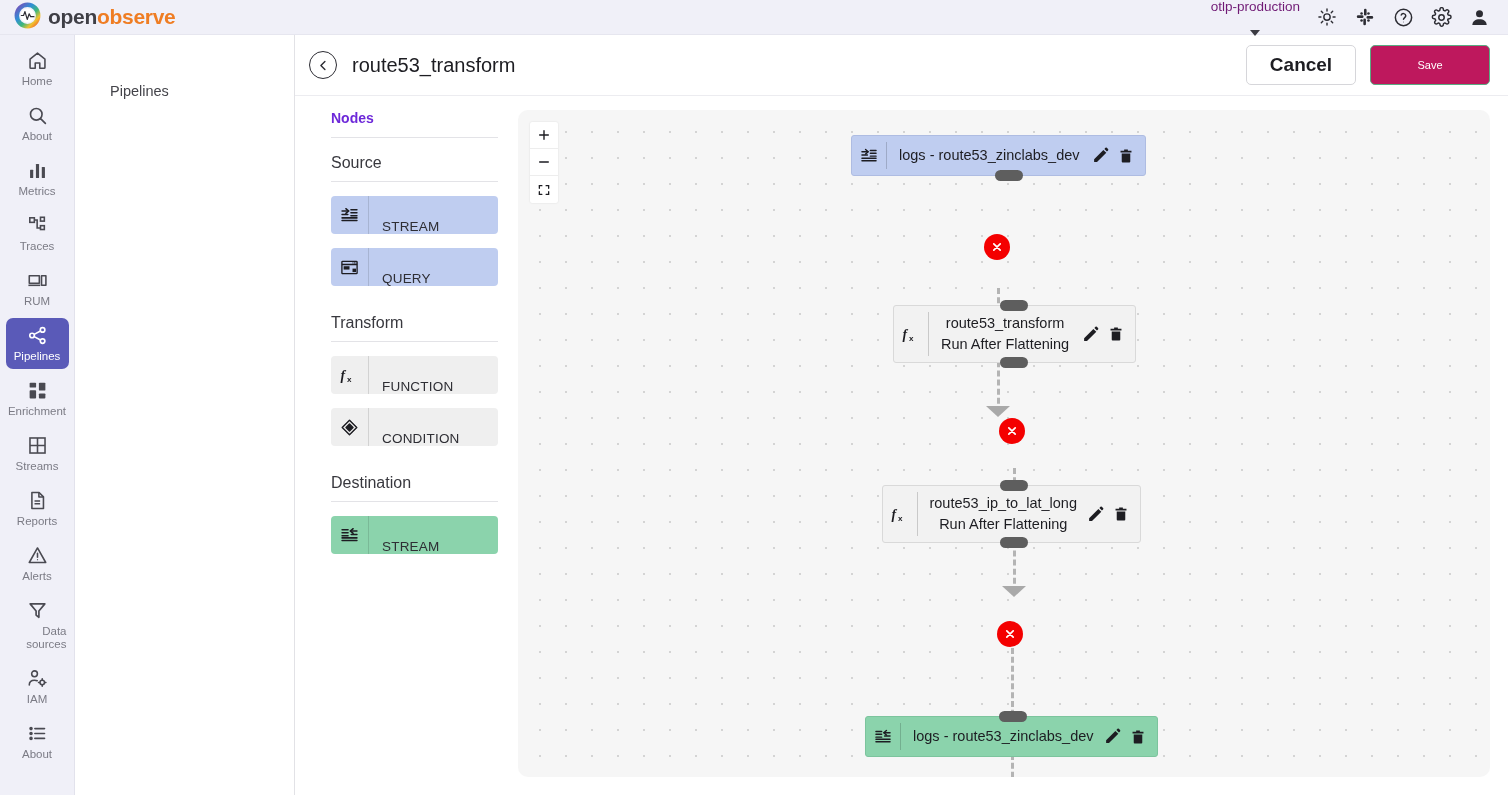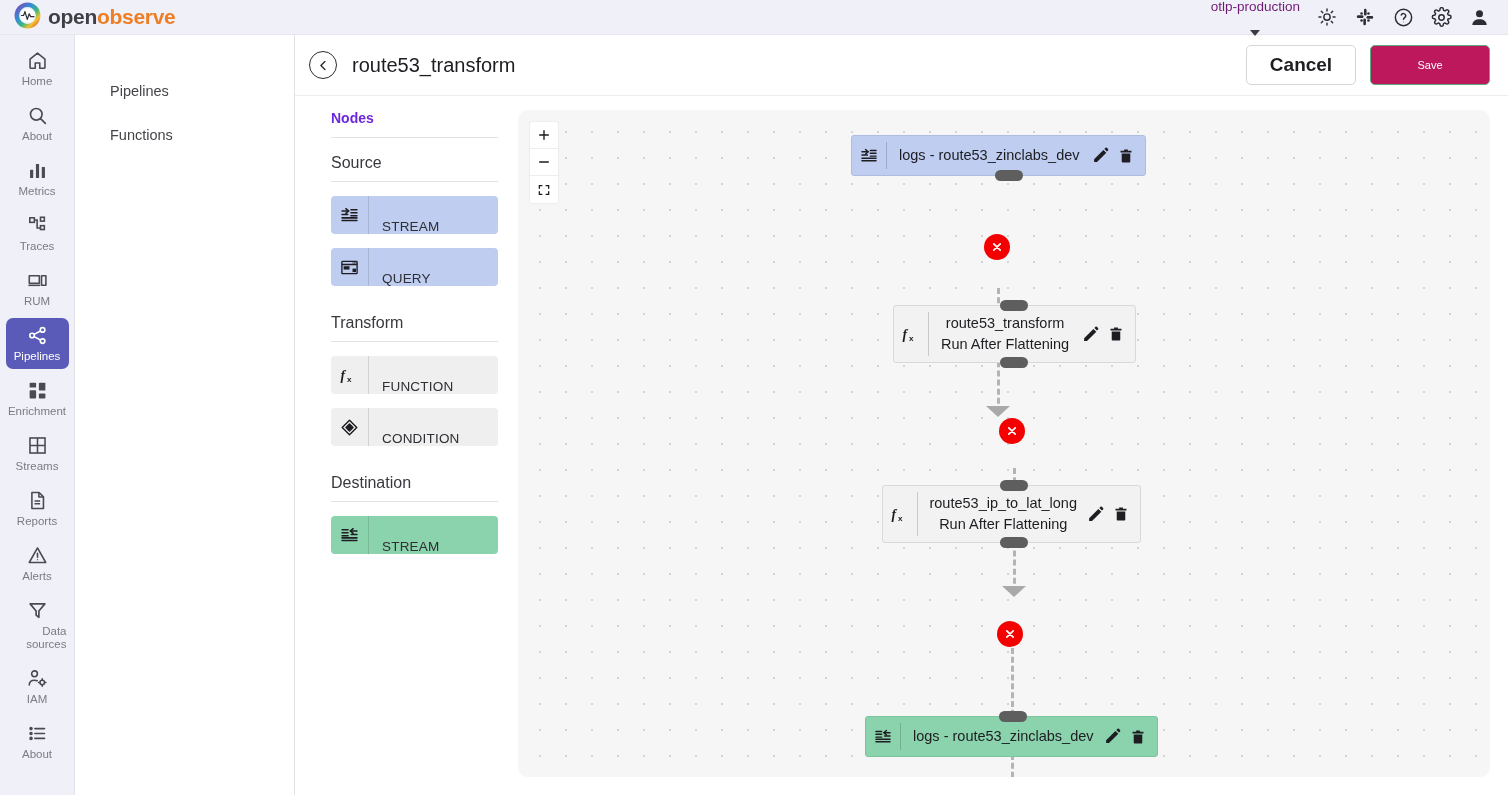--- a/index.html
+++ b/index.html
@@ -374,21 +374,20 @@
           <circle cx="4.6" cy="12" r="1.1" fill="#4a4a52"></circle>
           <circle cx="4.6" cy="17.6" r="1.1" fill="#4a4a52"></circle>
         </svg>
     </span>
     <span class="rl">About</span>
   </div>
 </div>
 
 <div class="subnav">
   <div class="subnav-item">Pipelines</div>
-  <div class="subnav-item">Functions</div>
 </div>
 
 <div class="main">
 
   <div class="main-head">
     <div class="back-btn">
       <svg width="13" height="13" viewBox="0 0 24 24" fill="none" stroke="#2c2c33" stroke-width="2.6" stroke-linecap="round" stroke-linejoin="round">
           <path d="M14.6 4.6 7.2 12l7.4 7.4"></path>
         </svg>
     </div>

